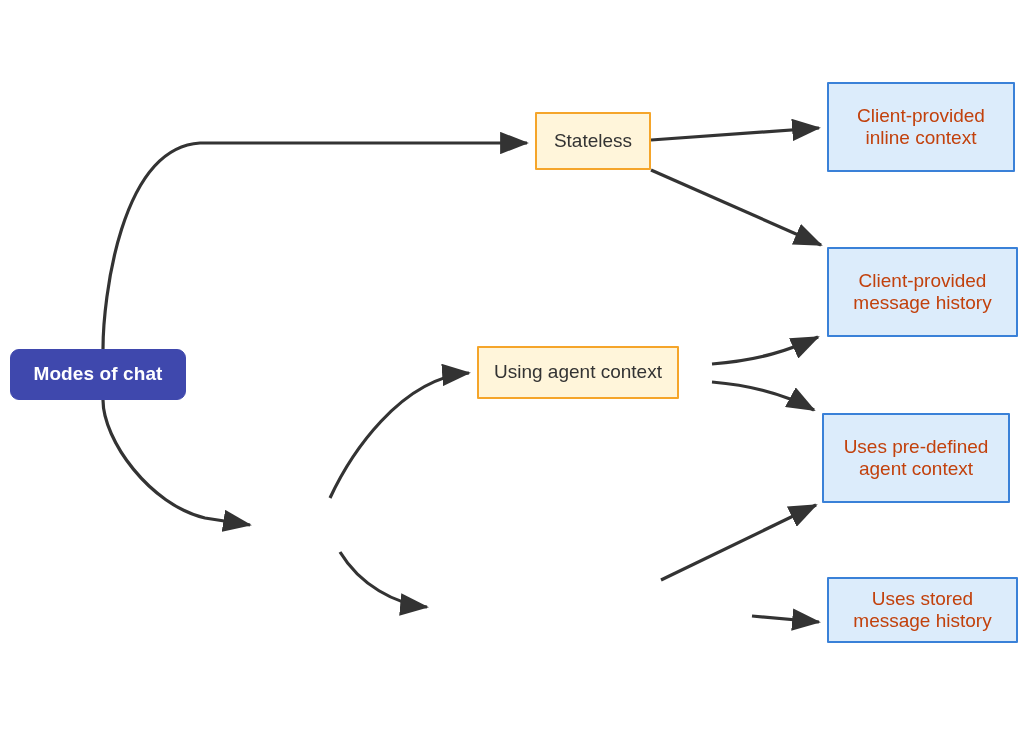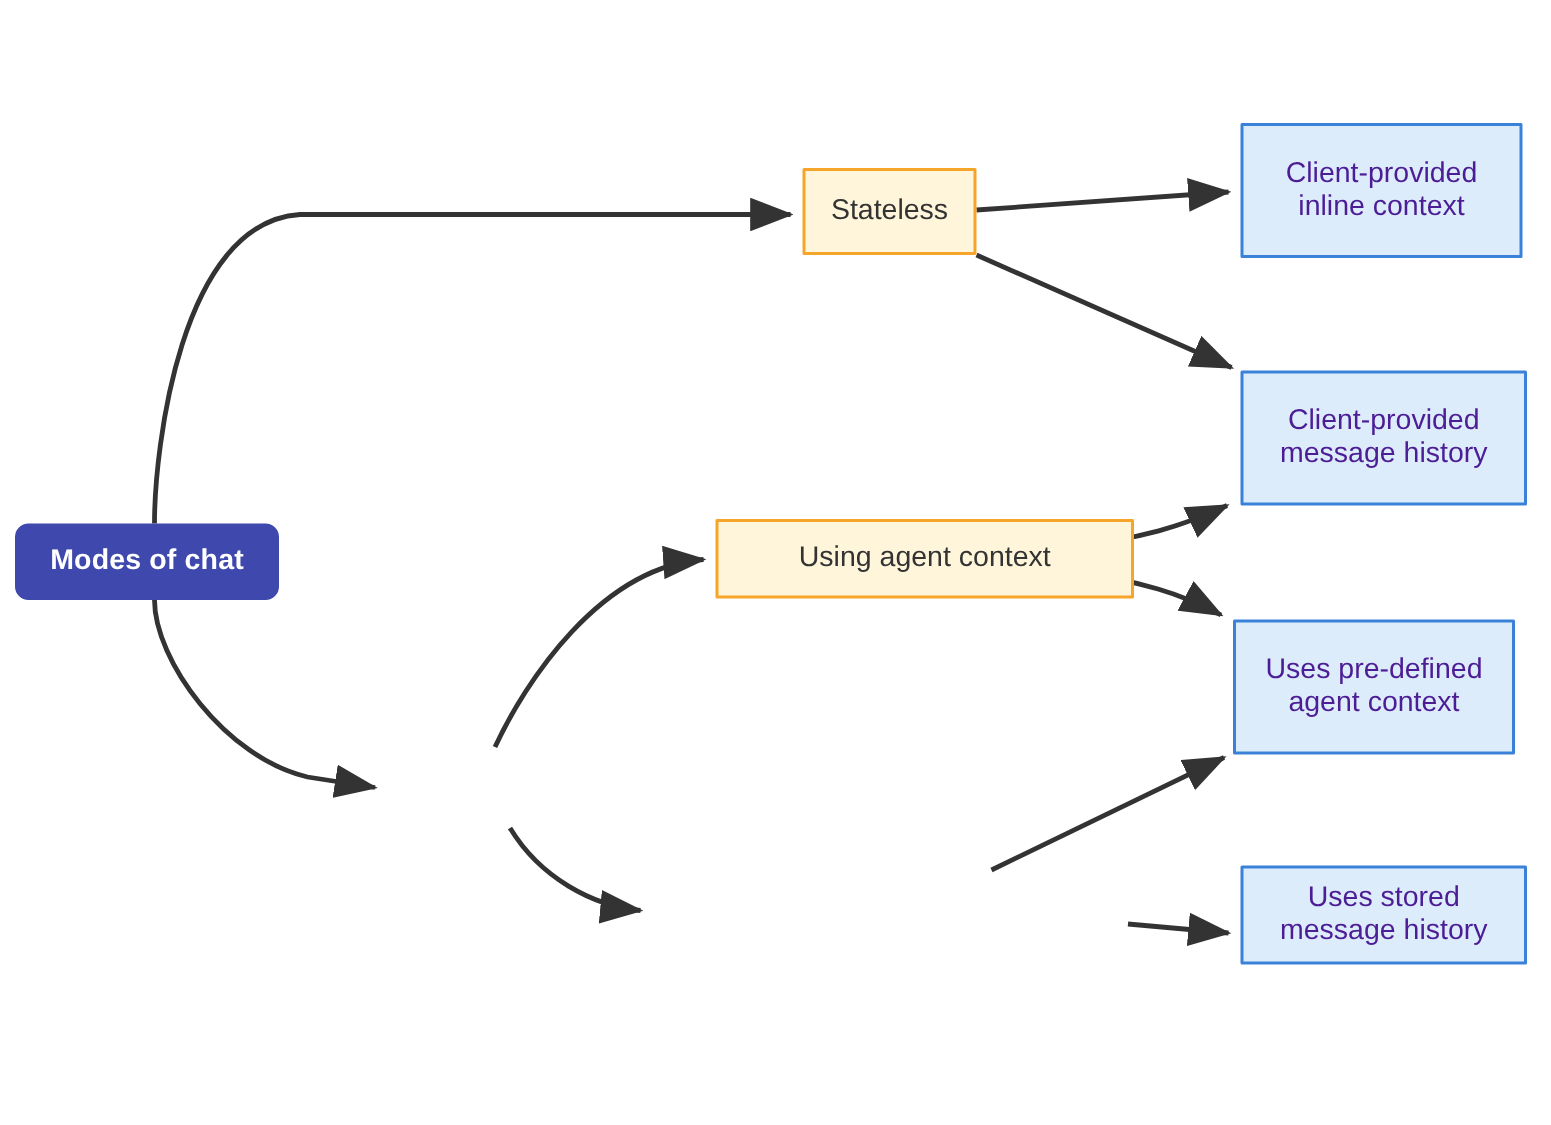--- a/index.html
+++ b/index.html
@@ -47,21 +47,21 @@
     background: #fff5da;
     border: 2px solid #f5a52a;
     border-radius: 1px;
     color: #333333;
     font-size: 19px;
   }
   .node-leaf {
     background: #dcecfb;
     border: 2px solid #3a81d8;
     border-radius: 1px;
-    color: #4c1d95;
+    color: #c2410c;
     font-size: 19px;
   }
 </style>
 </head>
 <body>
 
 <div id="diagram-canvas">
 
   <svg id="edge-layer" viewBox="0 0 1034 750" xmlns="http://www.w3.org/2000/svg">
     <defs>
@@ -93,21 +93,21 @@
 
   <div class="node node-root" style="left:10px; top:349px; width:176px; height:51px;text-align:center;">
     <span>Modes of chat</span>
   </div>
 
   <div class="node node-branch" style="left:535px; top:112px; width:116px; height:58px;">
     <span>Stateless</span>
   </div>
 
 
-  <div class="node node-branch" style="left:477px; top:346px; width:279px; height:53px;">
+  <div class="node node-branch" style="left:477px; top:346px; width:202px; height:53px;">
     <span>Using agent context</span>
   </div>
 
 
   <div class="node node-leaf" style="left:827px; top:82px; width:188px; height:90px;">
     <span>Client-provided
 inline context</span>
   </div>
 
   <div class="node node-leaf" style="left:827px; top:247px; width:191px; height:90px;">

